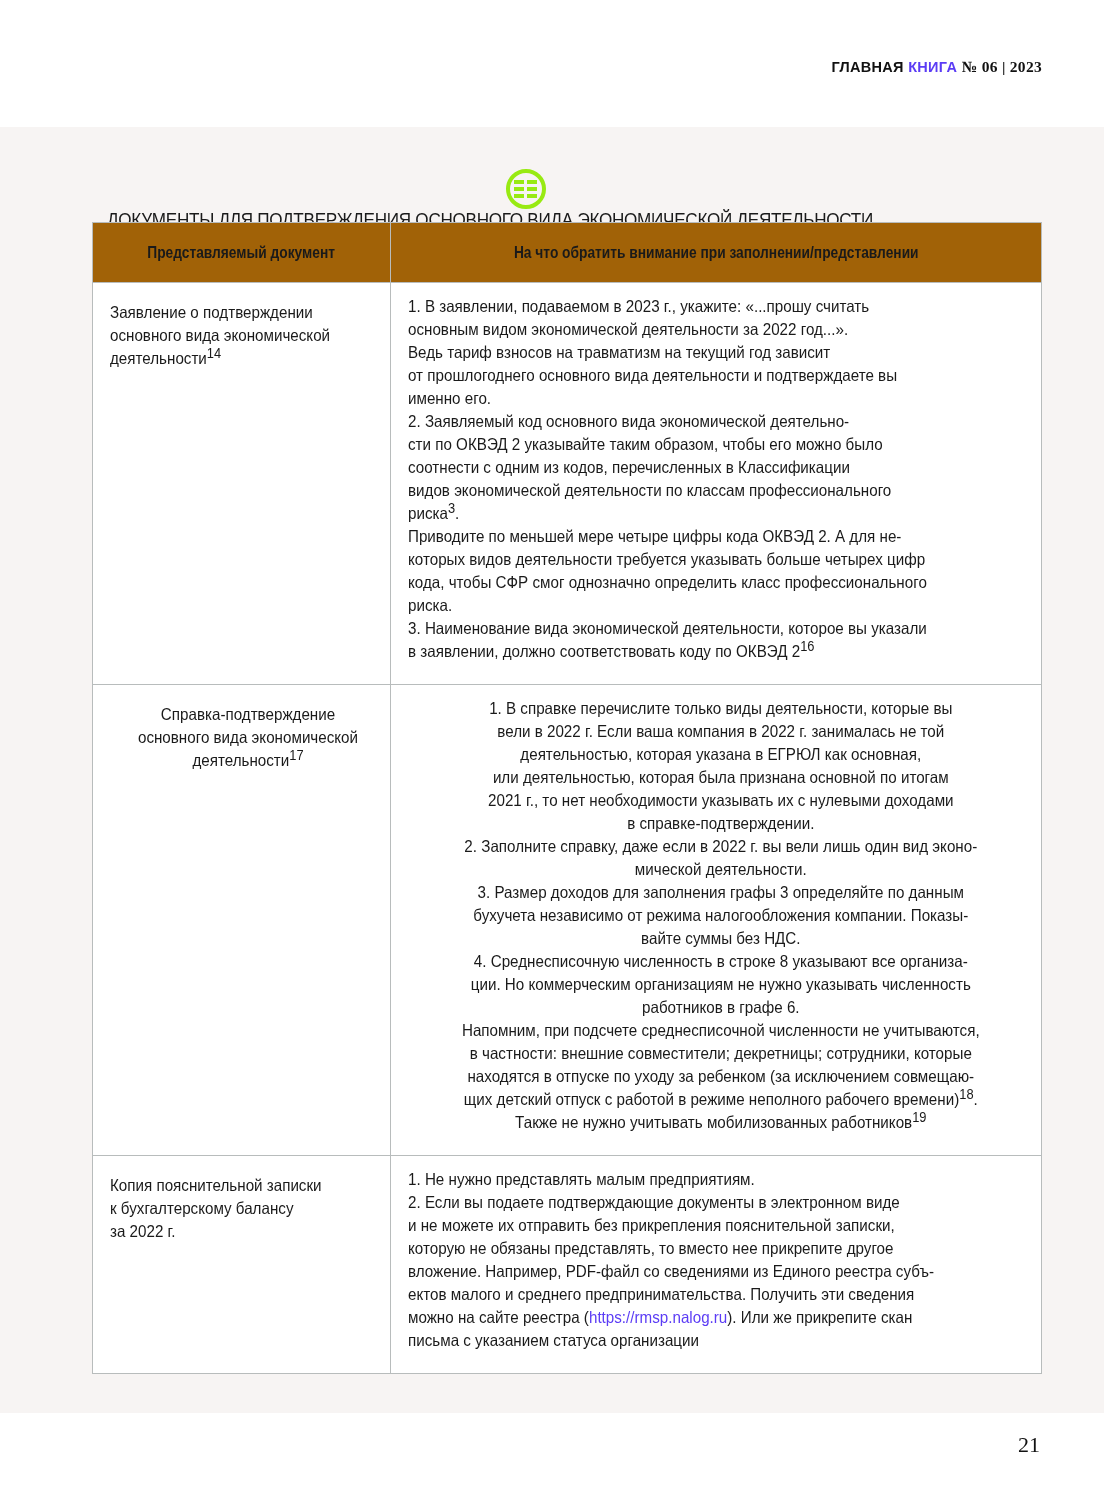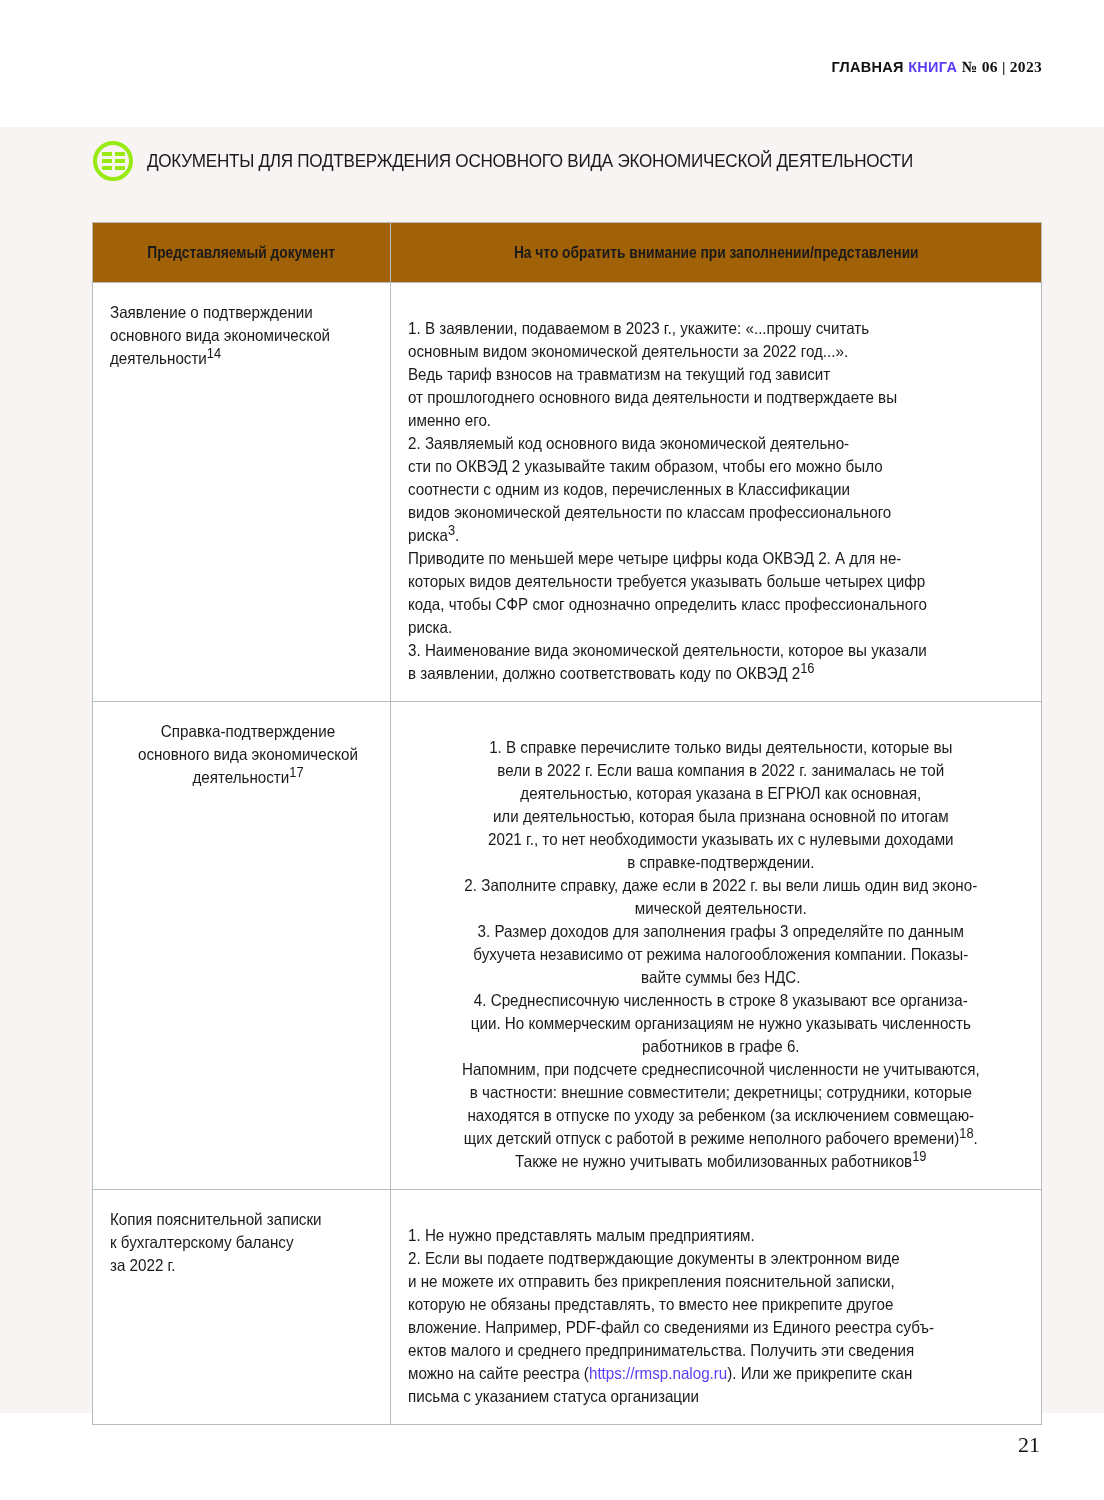--- a/index.html
+++ b/index.html
@@ -1,33 +1,33 @@
 <!DOCTYPE html>
 <html><head>
 <meta charset="utf-8">
 <style>
   html, body { margin:0; padding:0; }
   body { width:1104px; height:1500px; background:#ffffff; position:relative; overflow:hidden; font-family:"Liberation Sans", sans-serif; color:#1a1a1a; }
   .masthead { position:absolute; top:58px; right:62px; font-family:"Liberation Sans", sans-serif; font-weight:bold; font-size:14.5px; letter-spacing:0.3px; color:#111;text-align:center; }
   .masthead .accent { color:#5b3cf5; }
   .masthead .issue { font-family:"Liberation Serif", serif; font-size:15.5px; }
   .panel { position:absolute; top:127px; left:0; width:1104px; height:1286px; background:#f7f4f3; }
-  .title-row { position:absolute; top:141px; left:93px; display:flex; align-items:center; }
+  .title-row { position:absolute; top:169px; left:93px; display:flex; align-items:center;flex-direction:column; }
   .title-icon { width:40px; height:40px; box-sizing:border-box; border:4px solid #98ea12; border-radius:50%; display:flex; align-items:center; justify-content:center; }
   .title-icon .grid { display:grid; grid-template-columns:10px 10px; grid-gap:3px 3px; }
   .title-icon .grid span { display:block; width:10px; height:4px; background:#98ea12; }
   .title-text { margin-left:14px; font-size:19px; letter-spacing:-0.3px; color:#1a1a1a; transform:scaleX(0.9); transform-origin:left center; white-space:nowrap; }
   table.doc { position:absolute; top:222px; left:92px; width:949px; border-collapse:collapse; background:#fff; table-layout:fixed; }
   table.doc th, table.doc td { border:1px solid #b8bcbc; vertical-align:top; }
   table.doc th { background:#a16207; height:57px; font-weight:bold; font-size:16px; color:#1a1a1a; text-align:center; vertical-align:middle; }
   table.doc th span { display:inline-block; transform:scaleX(0.86); }
   table.doc td { font-size:16.5px; line-height:23px; color:#1a1a1a; }
   .cell-inner { transform:scaleX(0.92); transform-origin:left top; white-space:pre-line; }
   td.col-doc { padding:18px 10px 12px 17px; }
-  td.col-note { padding:34px 8px 16px 17px; }
+  td.col-note { padding:12px 8px 16px 17px; }
   td.col-note .cell-inner { width:680px; }
   td.col-doc .cell-inner { width:300px; }
   sup { font-size:14px; line-height:0; vertical-align:super; }
   .link { color:#5b3cf5; }
   .page-number { position:absolute; top:1432px; left:1018px; font-family:"Liberation Serif", serif; font-size:22px; color:#111;text-align:right; }
 </style>
 </head>
 <body>
 
 <div class="masthead">

